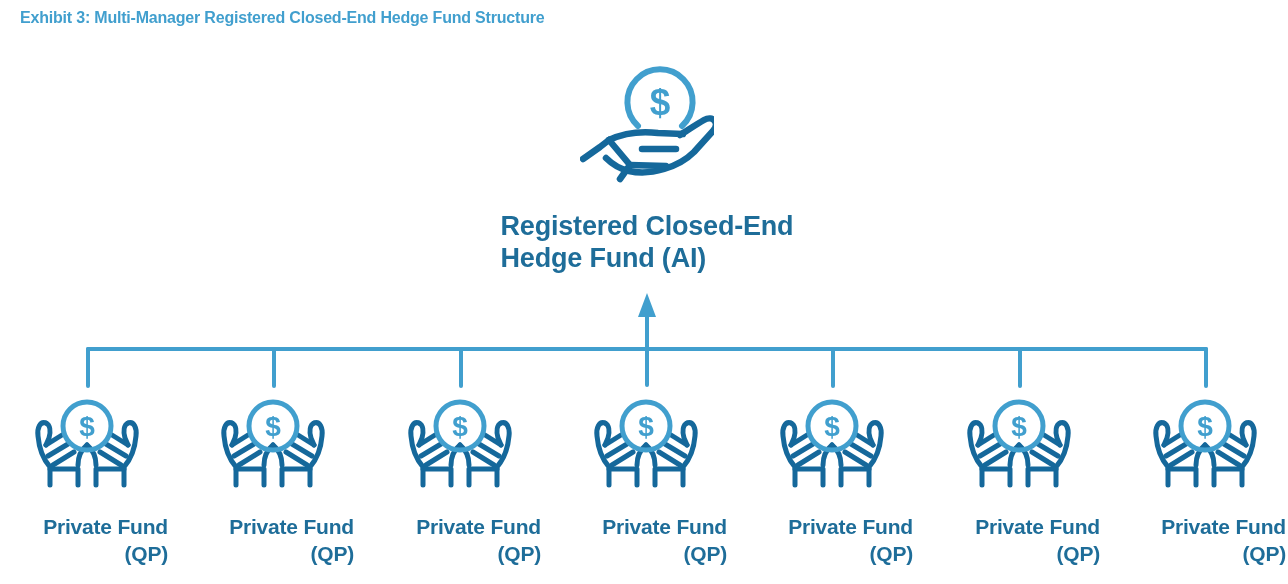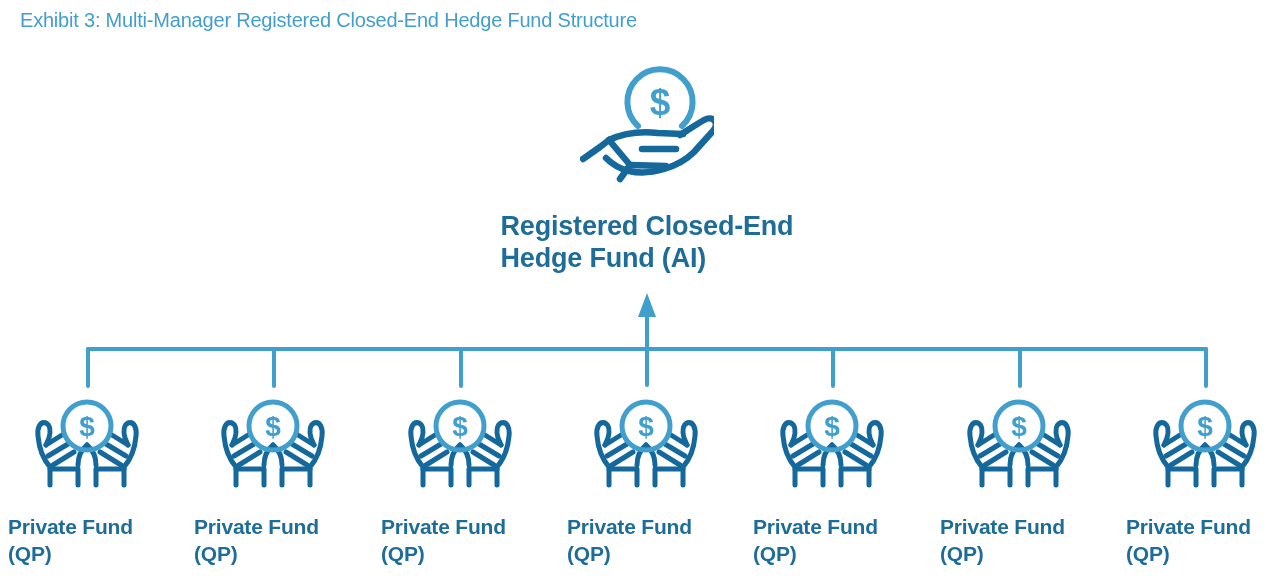--- a/index.html
+++ b/index.html
@@ -8,21 +8,21 @@
     width:1288px; height:584px;
     font-family:"Liberation Sans", sans-serif;
     overflow:hidden;
   }
   .canvas {
     position:relative; width:1288px; height:584px;
     background:var(--background, #fff);
   }
   .exhibit-title {
     position:absolute; left:20px; top:9px;
-    font-size:20px; font-weight:normal;
+    font-size:16px; font-weight:bold;
     color:var(--accent-light, #419FCE);
     letter-spacing:-0.2px;
     white-space:nowrap;
   }
   .top-node {
     position:absolute; left:397px; top:66px; width:500px;
     display:flex; flex-direction:column; align-items:center;
   }
   .top-node svg { display:block; }
   .top-label {
@@ -31,21 +31,21 @@
     color:var(--accent-dark, #1E6D99);
     letter-spacing:-0.2px;
   }
   .connector { position:absolute; left:0; top:0; }
   .connector line {
     stroke:var(--accent-light, #419FCE); stroke-width:4;
     stroke-linecap:round;
   }
   .connector .arrow-head { fill:var(--accent-light, #419FCE); }
   .fund {
-    position:absolute; top:399px; width:160px; text-align:left;
+    position:absolute; top:399px; width:160px; text-align:right;
   }
   .fund svg { display:block; margin:0 auto; }
   .fund-label {
     margin-top:24px;
     font-size:21px; font-weight:bold; line-height:27px;
     color:var(--accent-dark, #1E6D99);
     letter-spacing:-0.2px;
   }
   
   .lt-stroke { fill:none; stroke:var(--accent-light, #419FCE); stroke-linecap:round; stroke-linejoin:round; }

